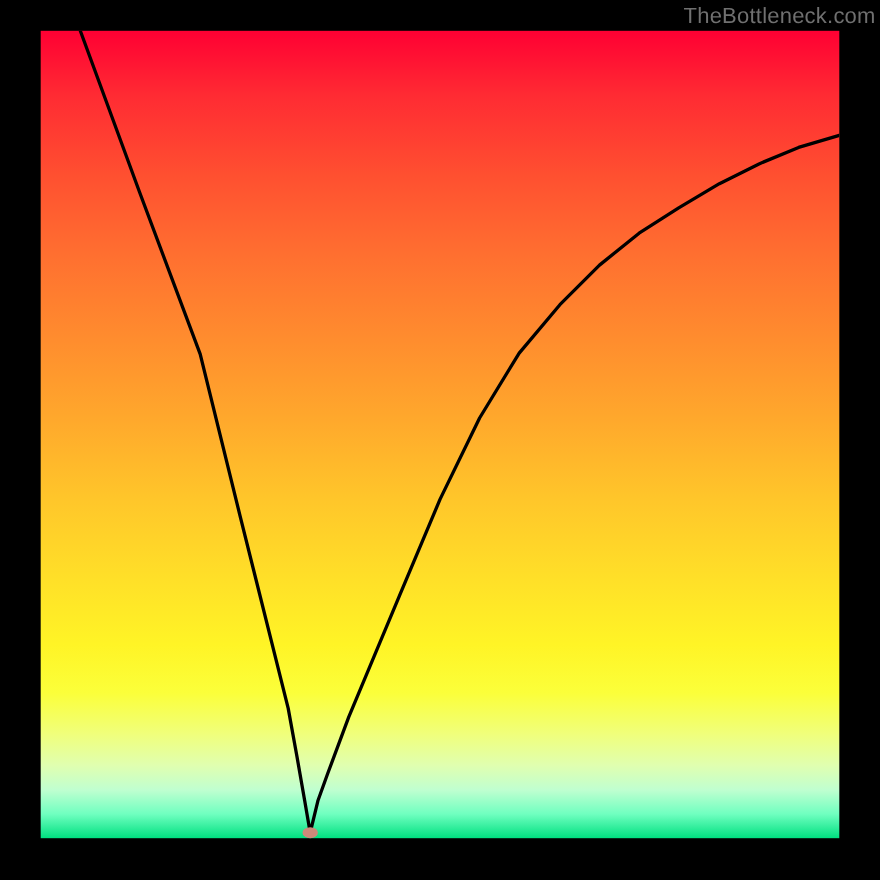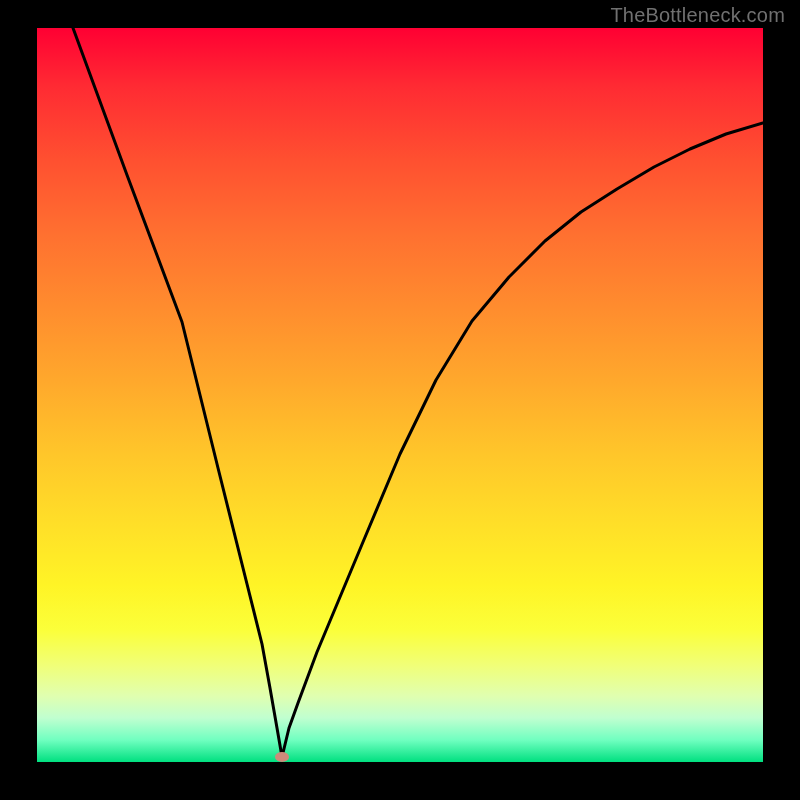--- a/index.html
+++ b/index.html
@@ -7,21 +7,21 @@
     width: 800px;
     height: 800px;
     background: #000;
     overflow: hidden;
     font-family: Arial, Helvetica, sans-serif;
     position: relative;
   }
   .watermark {
     position: absolute;
     top: 4px;
-    right: 15px;
+    right: 4px;
     color: #707070;
     font-size: 20px;
     font-weight: 400;
     z-index: 10;
     letter-spacing: 0.2px;
   }
   .plot-area {
     position: absolute;
     left: 37px;
     top: 28px;

